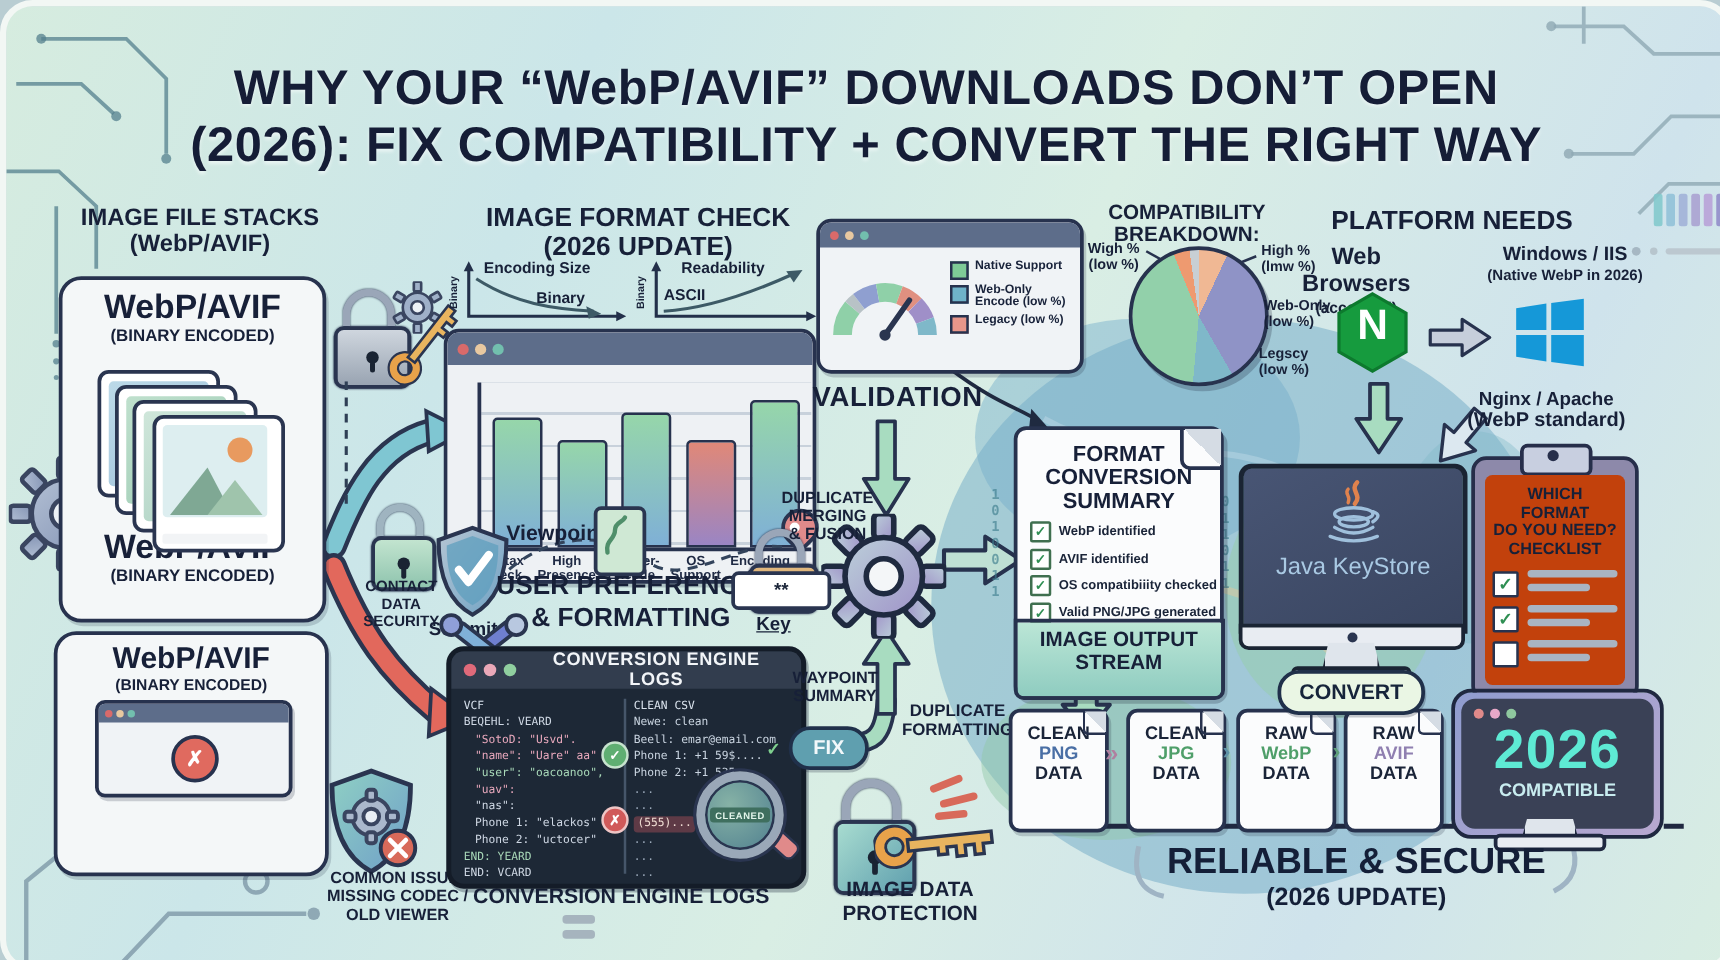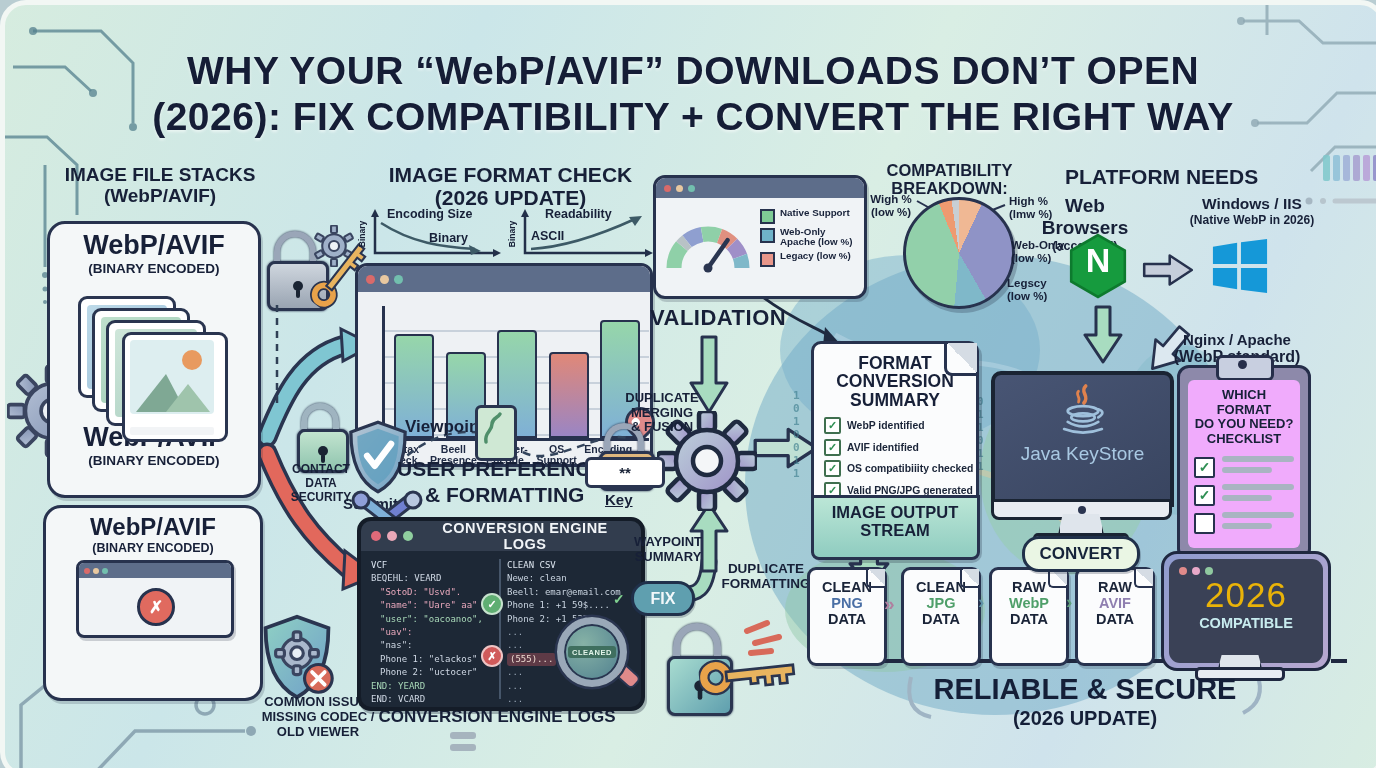--- a/index.html
+++ b/index.html
@@ -364,21 +364,21 @@
     <div class="abs" style="left:0;top:26px;width:100%;height:172px;background:#eef1f4;">
       <div class="plot">
         <div class="bar bh1"></div>
         <div class="bar bh2"></div>
         <div class="bar bh3"></div>
         <div class="bar red bh4"></div>
         <div class="bar bh5"></div>
       </div>
       <div class="barlabels">
         <div><span>Syntax</span><br><span>Check</span></div>
-        <div><span>Beell</span><br><span>Presence</span></div>
+        <div><span>High</span><br><span>Presence</span></div>
         <div><span>Browser-</span><br><span>Encode</span></div>
         <div><span>OS</span><br><span>Support</span></div>
         <div><span>Encoding</span><br><span>Size</span></div>
       </div>
     </div>
   </div>
 
   <svg class="abs" style="left:388px;top:408px;z-index:2;" width="255" height="60" viewBox="0 0 255 60">
     <path d="M4 52 C 45 10 95 12 125 36 S 205 14 238 26" stroke="#33445c" stroke-width="2.5" stroke-dasharray="8 6" fill="none"></path>
   </svg>
@@ -477,21 +477,21 @@
       <line x1="46" y1="64" x2="65.5" y2="36.2" stroke="#2a3550" stroke-width="4.5" stroke-linecap="round"></line>
       <circle cx="46" cy="64" r="4.5" fill="#2a3550"></circle>
     </svg>
     <div class="abs" style="left:104px;top:30px;width:100px;">
       <div class="legrow">
           <span class="legsq" style="background:#7ecb96;"></span>
         <span class="legtxt">Native Support</span>
         </div>
       <div class="legrow">
           <span class="legsq" style="background:#6fb3c9;"></span>
-        <span class="legtxt"><span>Web-Only</span><br><span>Apache (low %)</span></span>
+        <span class="legtxt"><span>Web-Only</span><br><span>Encode (low %)</span></span>
         </div>
       <div class="legrow">
           <span class="legsq" style="background:#e8968a;"></span>
         <span class="legtxt">Legacy (low %)</span>
         </div>
     </div>
   </div>
   <div class="abs navy b8" style="left:645px;top:300px;font-size:22px;letter-spacing:.5px;z-index:2;">VALIDATION</div>
 
   <div class="abs c navy b8" style="left:872px;top:156px;width:145px;font-size:16.5px;line-height:1.12;z-index:2;">
@@ -548,21 +548,21 @@
     </g>
   </svg>
 
   <svg class="abs" style="left:1078px;top:300px;z-index:2;" width="40" height="60" viewBox="0 0 40 60">
     <polygon points="13,2 27,2 27,30 38,30 20,57 2,30 13,30" fill="#a8dcc0" stroke="#27324e" stroke-width="3" stroke-linejoin="round"></polygon>
   </svg>
 
   <svg class="abs" style="left:1142px;top:318px;transform:rotate(40deg);z-index:2;" width="42" height="54" viewBox="0 0 40 60">
     <polygon points="13,2 27,2 27,30 38,30 20,57 2,30 13,30" fill="#dce8f0" stroke="#27324e" stroke-width="3" stroke-linejoin="round"></polygon>
   </svg>
-  <div class="abs c navy" style="left:1152px;top:306px;width:160px;z-index:2;margin-top:20px;">
+  <div class="abs c navy" style="left:1152px;top:306px;width:160px;z-index:2;">
     <div class="b8" style="font-size:15px;">Nginx / Apache</div>
     <div class="b7" style="font-size:16px;">(WebP standard)</div>
   </div>
 
   <svg class="abs" style="left:684px;top:330px;z-index:2;" width="40" height="80" viewBox="0 0 40 80">
     <polygon points="13,2 27,2 27,48 38,48 20,77 2,48 13,48" fill="#a8dcc0" stroke="#27324e" stroke-width="3" stroke-linejoin="round"></polygon>
   </svg>
   <svg class="abs" style="left:684px;top:496px;transform:rotate(180deg);z-index:2;" width="40" height="72" viewBox="0 0 40 72">
     <polygon points="13,2 27,2 27,42 38,42 20,69 2,42 13,42" fill="#a8dcc0" stroke="#27324e" stroke-width="3" stroke-linejoin="round"></polygon>
   </svg>
@@ -696,21 +696,21 @@
     <div style="width:8px;height:8px;border-radius:50%;background:#2a3550;"></div>
   </div>
   <div class="abs" style="left:1052px;top:509px;width:42px;height:22px;background:#dfe5ec;border:3px solid #1a2433;border-top:none;clip-path:polygon(12% 0,88% 0,100% 100%,0 100%);z-index:4;"></div>
   <div class="abs" style="left:1028px;top:528px;width:90px;height:9px;background:#e8ecf2;border:3px solid #1a2433;border-radius:5px;z-index:4;"></div>
   <div class="abs pill" style="left:1017px;top:531px;width:112px;height:30px;background:#eaf6e4;font-size:17px;z-index:5;">CONVERT</div>
 
   <div class="abs" style="left:1172px;top:360px;width:128px;height:190px;background:#8d89aa;border:3.5px solid #262e4a;border-radius:12px;z-index:4;">
     <div class="abs" style="left:36px;top:-13px;width:52px;height:20px;background:#c8cfe0;border:3px solid #262e4a;border-radius:6px;">
       <div class="abs" style="left:19px;top:2px;width:9px;height:9px;border-radius:50%;background:#262e4a;"></div>
     </div>
-    <div class="abs" style="left:8px;top:12px;right:8px;bottom:10px;background:#f0abfc;border-radius:6px;padding:8px 6px 0 6px;">
+    <div class="abs" style="left:8px;top:12px;right:8px;bottom:10px;background:#c2410c;border-radius:6px;padding:8px 6px 0 6px;">
       <div class="c navy b8" style="font-size:13px;line-height:1.12;">
         <div>WHICH FORMAT</div>
           <div>DO YOU NEED?</div>
           <div>CHECKLIST</div>
       </div>
       <div style="display:flex;gap:7px;align-items:center;margin-top:10px;">
         <span class="chk" style="width:17px;height:17px;font-size:14px;border-color:#27324e;">✓</span>
         <span style="flex:1;">
             <span class="linebar" style="display:block;"></span>
             <span class="linebar" style="display:block;width:70%;"></span>
@@ -731,21 +731,21 @@
           </span>
       </div>
     </div>
   </div>
 
   <div class="abs" style="left:1156px;top:546px;width:154px;height:104px;background:linear-gradient(135deg,#8f9ccf,#b8a8d0);border:3px solid #1f2840;border-radius:16px;padding:5px;z-index:4;">
     <div style="position:relative;width:100%;height:100%;background:#3a4156;border-radius:11px;overflow:hidden;">
       <span class="dot" style="position:absolute;left:10px;top:8px;width:8px;height:8px;background:#e08a8a;"></span>
       <span class="dot" style="position:absolute;left:23px;top:8px;width:8px;height:8px;background:#e8a8c8;"></span>
       <span class="dot" style="position:absolute;left:36px;top:8px;width:8px;height:8px;background:#8fc89f;"></span>
-      <div class="c" style="margin-top:16px;font-size:35px;font-weight:400;color:#eab308;letter-spacing:1px;">2026</div>
+      <div class="c" style="margin-top:16px;font-size:44px;font-weight:700;color:#5eead4;letter-spacing:1px;">2026</div>
       <div class="c" style="font-size:14.5px;font-weight:800;color:#c8ecef;">COMPATIBLE</div>
     </div>
   </div>
   <div class="abs" style="left:1212px;top:650px;width:40px;height:14px;background:#dfe5ec;border:3px solid #1f2840;border-top:none;clip-path:polygon(10% 0,90% 0,100% 100%,0 100%);z-index:4;"></div>
   <div class="abs" style="left:1190px;top:662px;width:84px;height:8px;background:#e8ecf2;border:3px solid #1f2840;border-radius:5px;z-index:4;"></div>
 
   <div class="abs c b8" style="left:900px;top:668px;width:360px;font-size:29px;color:#141f38;z-index:4;">RELIABLE &amp; SECURE</div>
   <div class="abs c b8" style="left:900px;top:702px;width:360px;font-size:20px;color:#141f38;z-index:4;">(2026 UPDATE)</div>
 
   <div class="abs lock" style="left:662px;top:618px;width:60px;z-index:4;">
@@ -759,14 +759,18 @@
     <circle cx="18" cy="22" r="13" fill="none" stroke="#e8a24a" stroke-width="8"></circle>
     <path d="M30 17 H104 V27 H96 V36 H88 V27 H80 V36 H72 V27 H64 V33 H56 V27 H30 Z" fill="#e8b45f" stroke="#2a3550" stroke-width="3"></path>
   </svg>
   <svg class="abs" style="left:736px;top:612px;z-index:4;" width="60" height="40" viewBox="0 0 60 40">
     <g stroke="#d86a5a" stroke-width="6" stroke-linecap="round">
       <line x1="6" y1="14" x2="26" y2="6"></line>
       <line x1="14" y1="26" x2="38" y2="20"></line>
       <line x1="10" y1="36" x2="30" y2="34"></line>
     </g>
   </svg>
+  <div class="abs c navy b8" style="left:648px;top:698px;width:150px;font-size:16.5px;line-height:1.15;z-index:4;">
+    <div>IMAGE DATA</div>
+      <div>PROTECTION</div>
+  </div>
 
 </div>
 
 </body></html>

